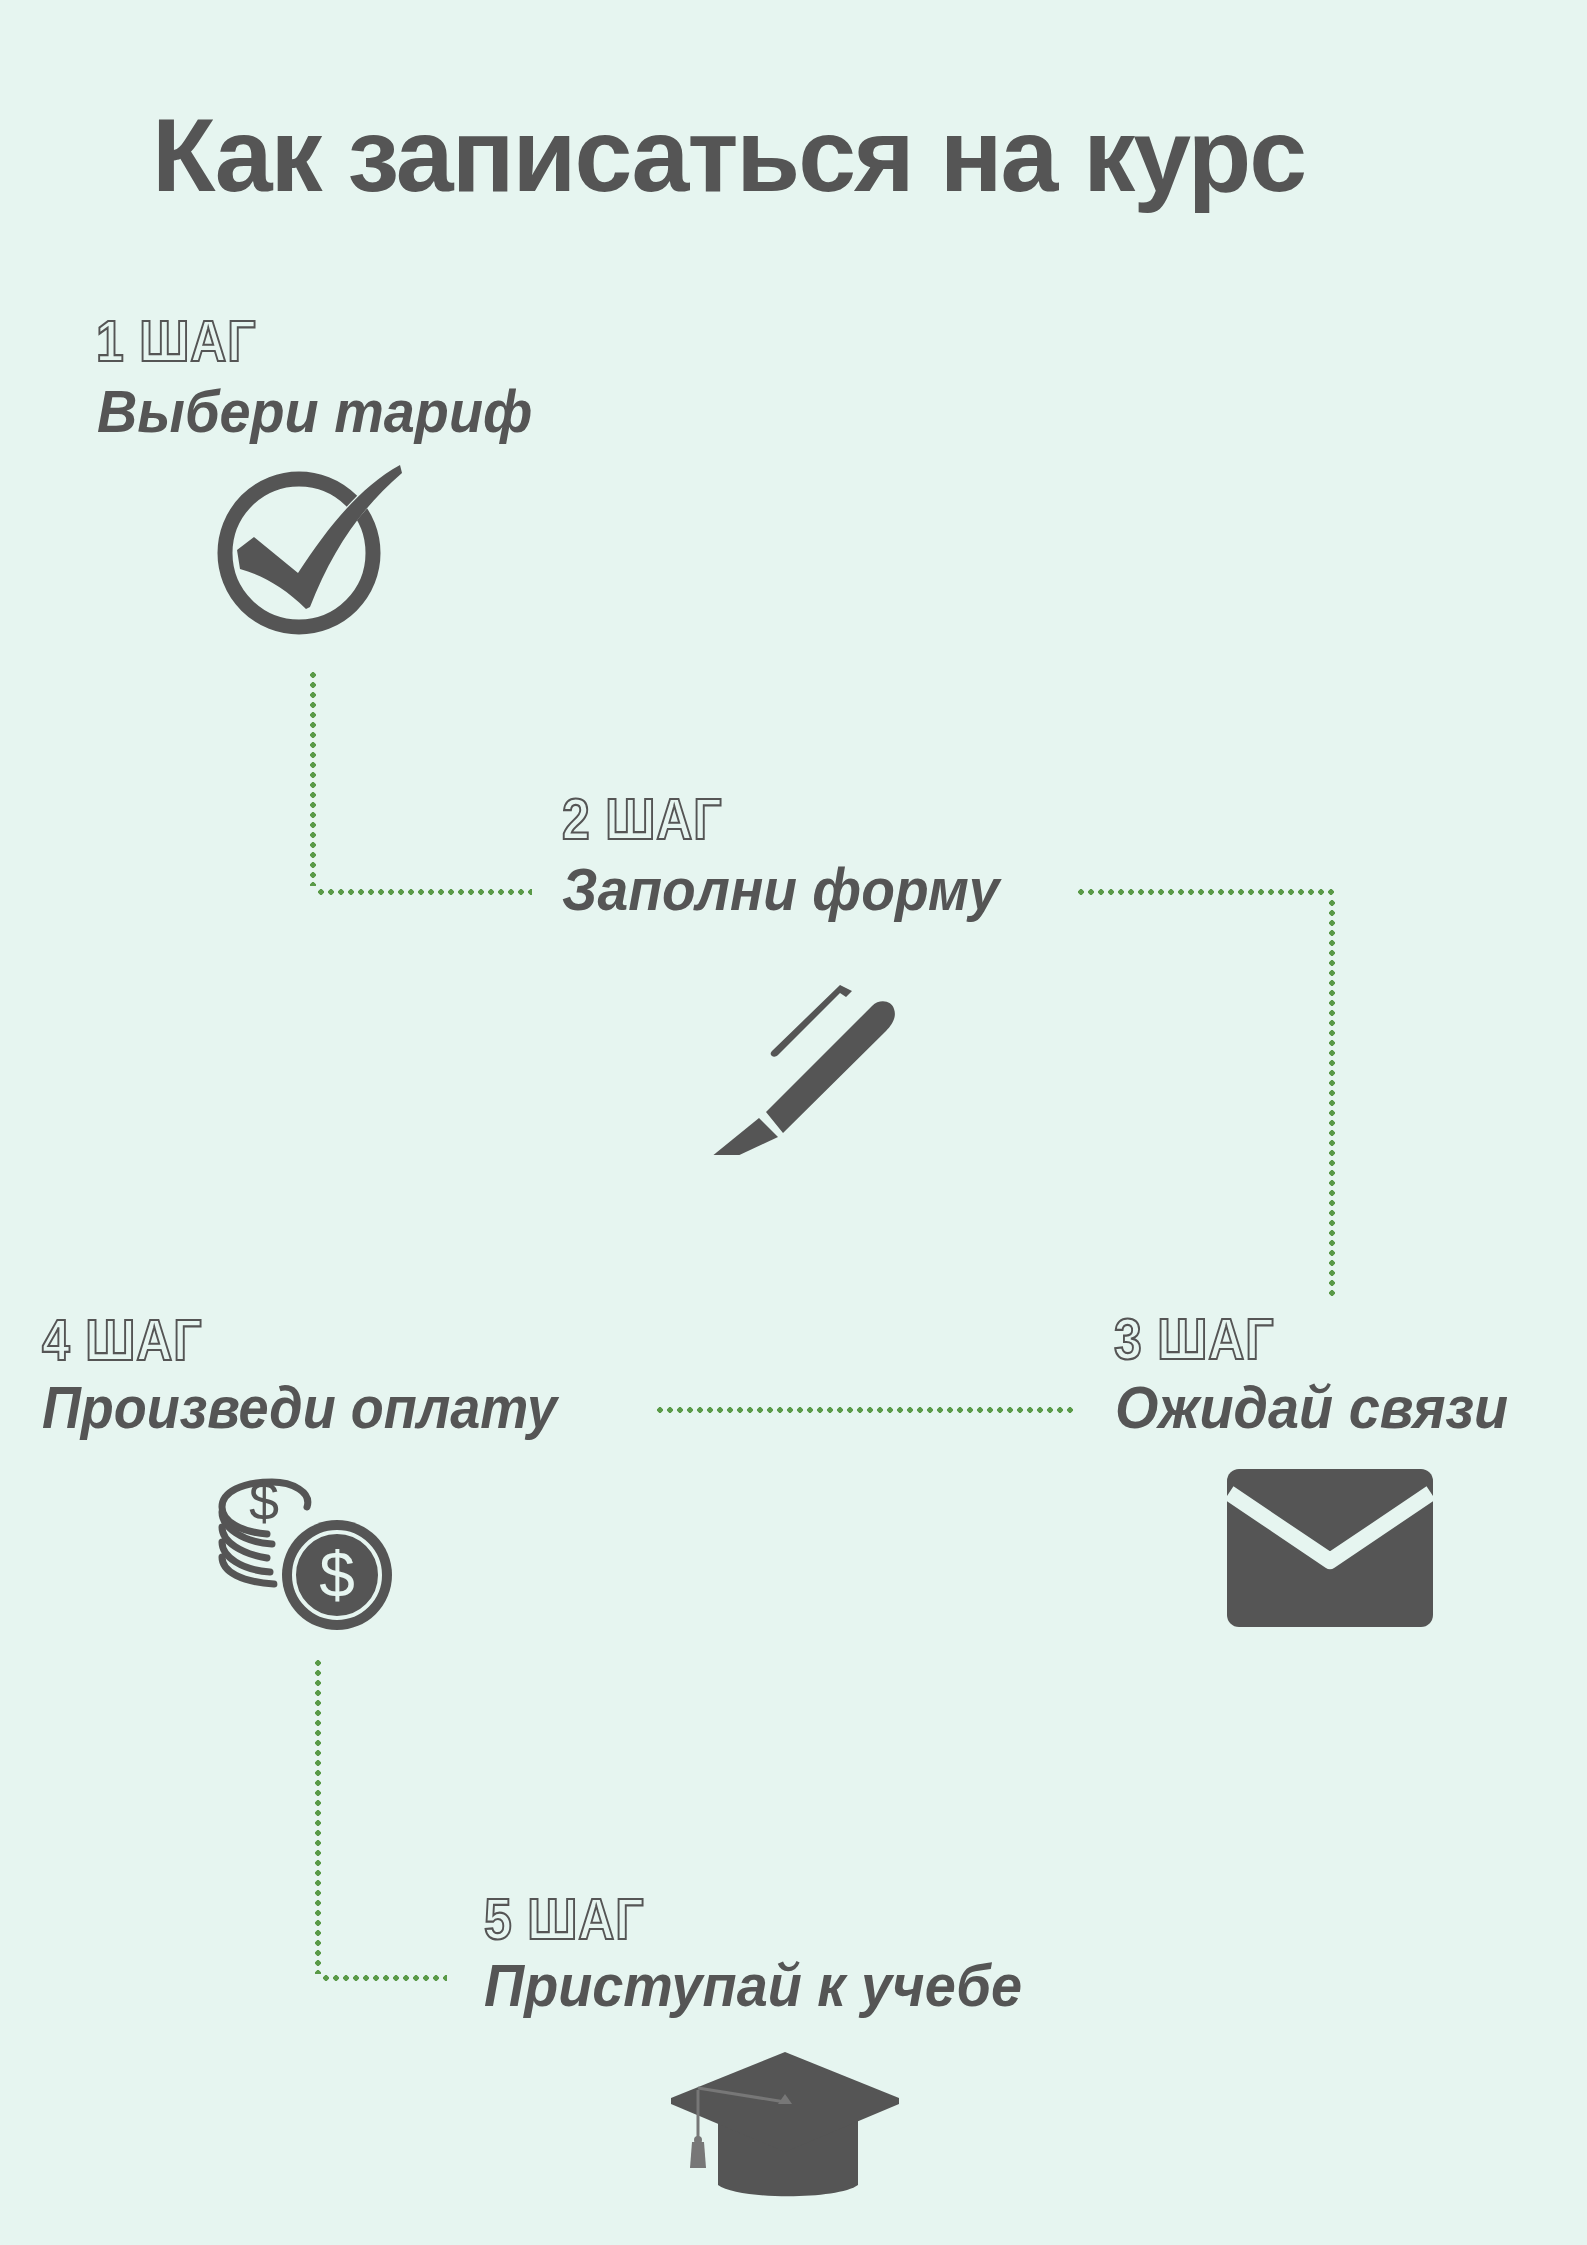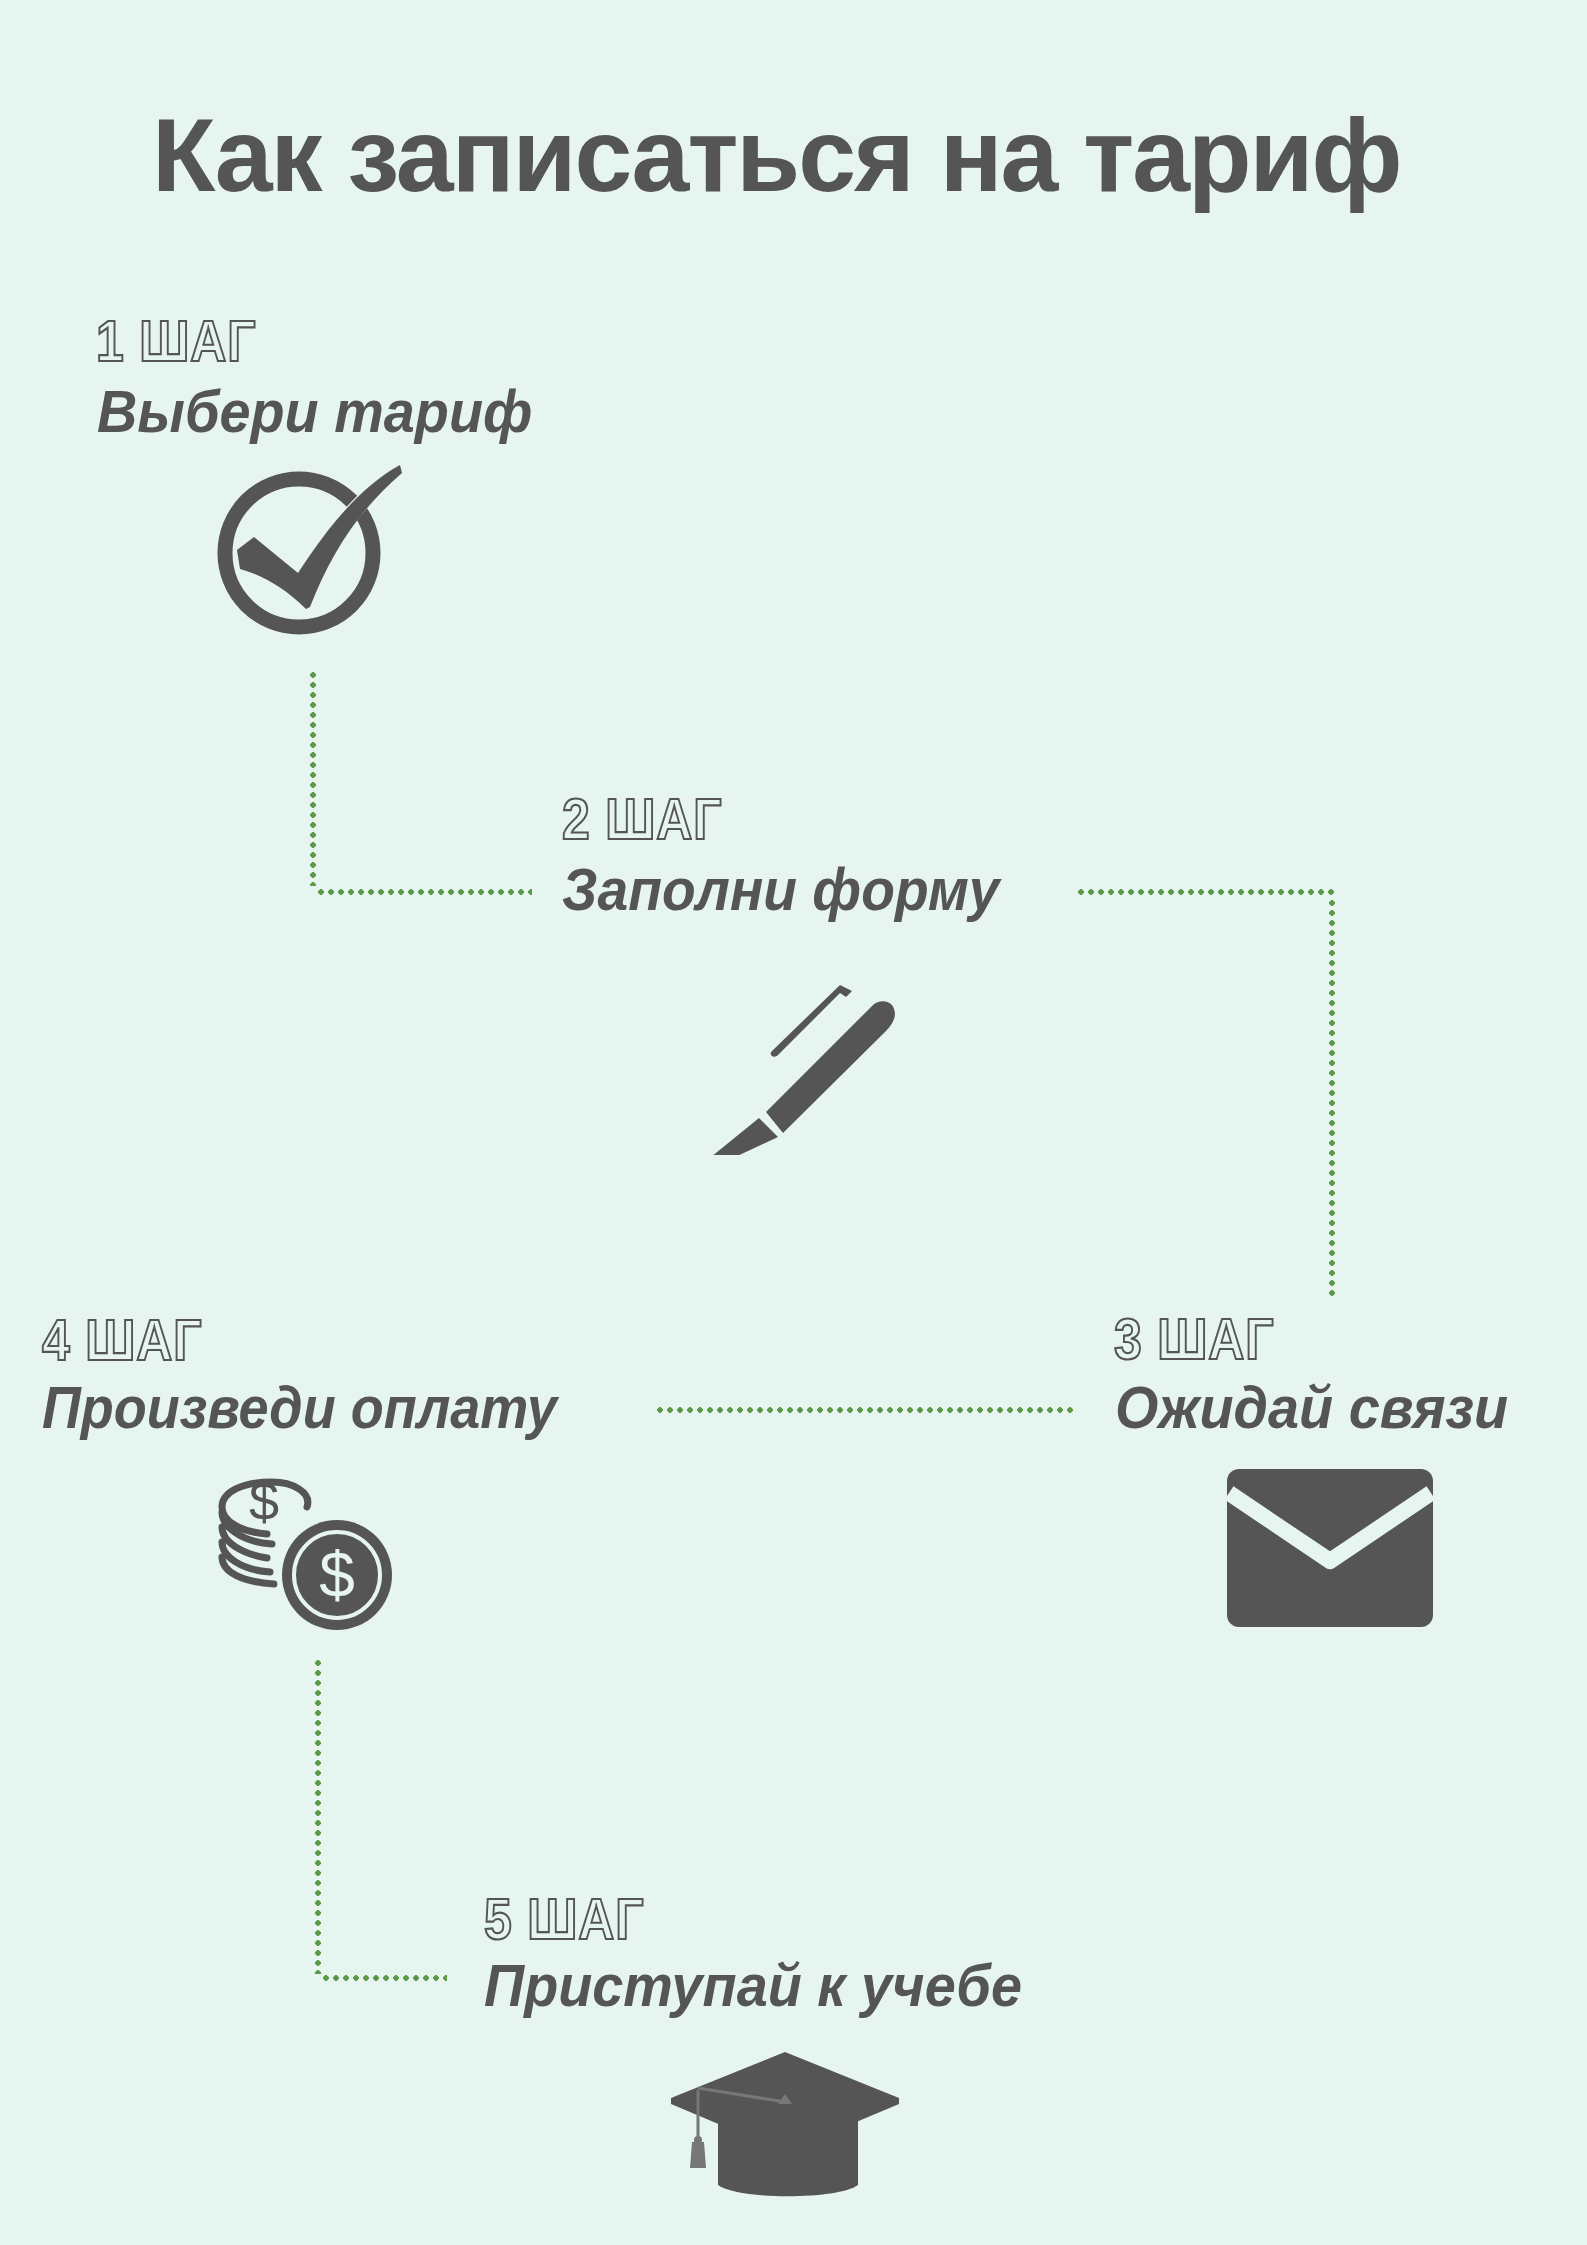--- a/index.html
+++ b/index.html
@@ -57,21 +57,21 @@
     width: 6px;
     background-image: radial-gradient(circle, #5a9a48 2.6px, transparent 3px);
     background-size: 6px 10px;
     background-repeat: repeat-y;
   }
   svg { display: block; }
 </style>
 </head>
 <body>
 
-<div class="title">Как записаться на тариф</div>
+<div class="title">Как записаться на курс</div>
 
 <div>
   <div class="step-num" style="left:96px; top:312px;">1 ШАГ</div>
   <div class="step-label" style="left:97px; top:382px; transform:scaleX(0.93);">Выбери тариф</div>
   <div class="abs" style="left:210px; top:455px;">
     <svg width="200" height="190" viewBox="0 0 200 190">
       <circle cx="89" cy="98" r="74" fill="none" stroke="#555555" stroke-width="15"></circle>
       <path d="M30 90 L45 80 L88 115 C118 70 150 30 192 8 L190 22 C150 55 120 95 98 150 L92 152 C70 130 50 118 28 112 Z" fill="#e6f5f0"></path>
       <path d="M27 95 L44 82 L88 118 C118 72 150 32 190 10 L192 18 C152 52 122 95 100 152 L96 154 C74 132 52 120 30 114 Z" fill="#555555"></path>
     </svg>

